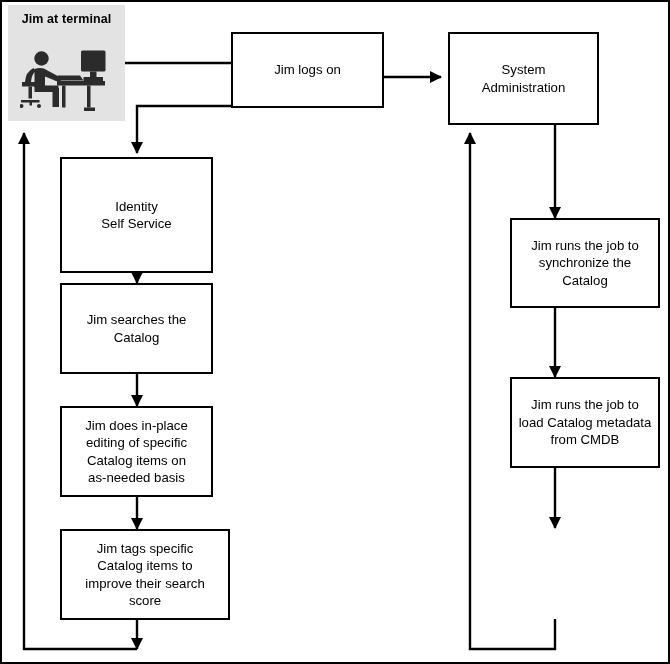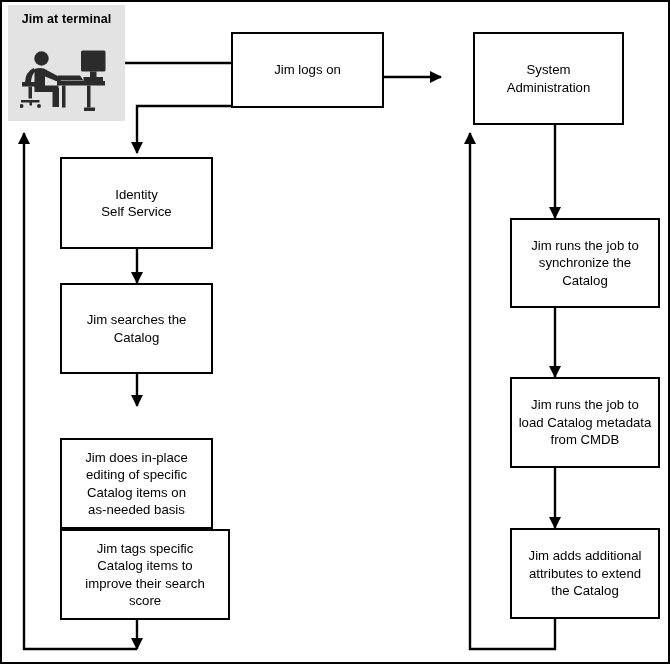--- a/index.html
+++ b/index.html
@@ -156,36 +156,36 @@
         <rect x="70" y="22.5" width="6.5" height="6"></rect>
         <rect x="63.5" y="28" width="19.5" height="4"></rect>
       </g>
     </svg>
   </div>
 
   <div class="node" style="left:231px; top:32px; width:153px; height:76px;">
     <span class="node-label">Jim logs on</span>
   </div>
 
-  <div class="node" style="left:473px; top:32px; width:151px; height:93px;align-items:center;">
+  <div class="node" style="left:448px; top:32px; width:151px; height:93px;align-items:center;">
     <span class="node-label">System
 Administration</span>
   </div>
 
-  <div class="node" style="left:60px; top:157px; width:153px; height:92px;">
+  <div class="node" style="left:60px; top:157px; width:153px; height:116px;">
     <span class="node-label">Identity
 Self Service</span>
   </div>
 
   <div class="node" style="left:60px; top:283px; width:153px; height:91px;align-items:center;">
     <span class="node-label">Jim searches the
 Catalog</span>
   </div>
 
-  <div class="node" style="left:60px; top:406px; width:153px; height:91px;margin-top:32px;">
+  <div class="node" style="left:60px; top:406px; width:153px; height:91px;">
     <span class="node-label">Jim does in-place
 editing of specific
 Catalog items on
 as-needed basis</span>
   </div>
 
   <div class="node" style="left:60px; top:529px; width:170px; height:91px;">
     <span class="node-label">Jim tags specific
 Catalog items to
 improve their search
@@ -197,21 +197,16 @@
 synchronize the
 Catalog</span>
   </div>
 
   <div class="node" style="left:510px; top:377px; width:150px; height:91px;">
     <span class="node-label">Jim runs the job to
 load Catalog metadata
 from CMDB</span>
   </div>
 
-  <div class="node" style="left:510px; top:528px; width:150px; height:91px;">
-    <span class="node-label">Jim adds additional
-attributes to extend
-the Catalog</span>
-  </div>
 
   <div class="outer-frame"></div>
 
 </div>
 
 </body></html>

